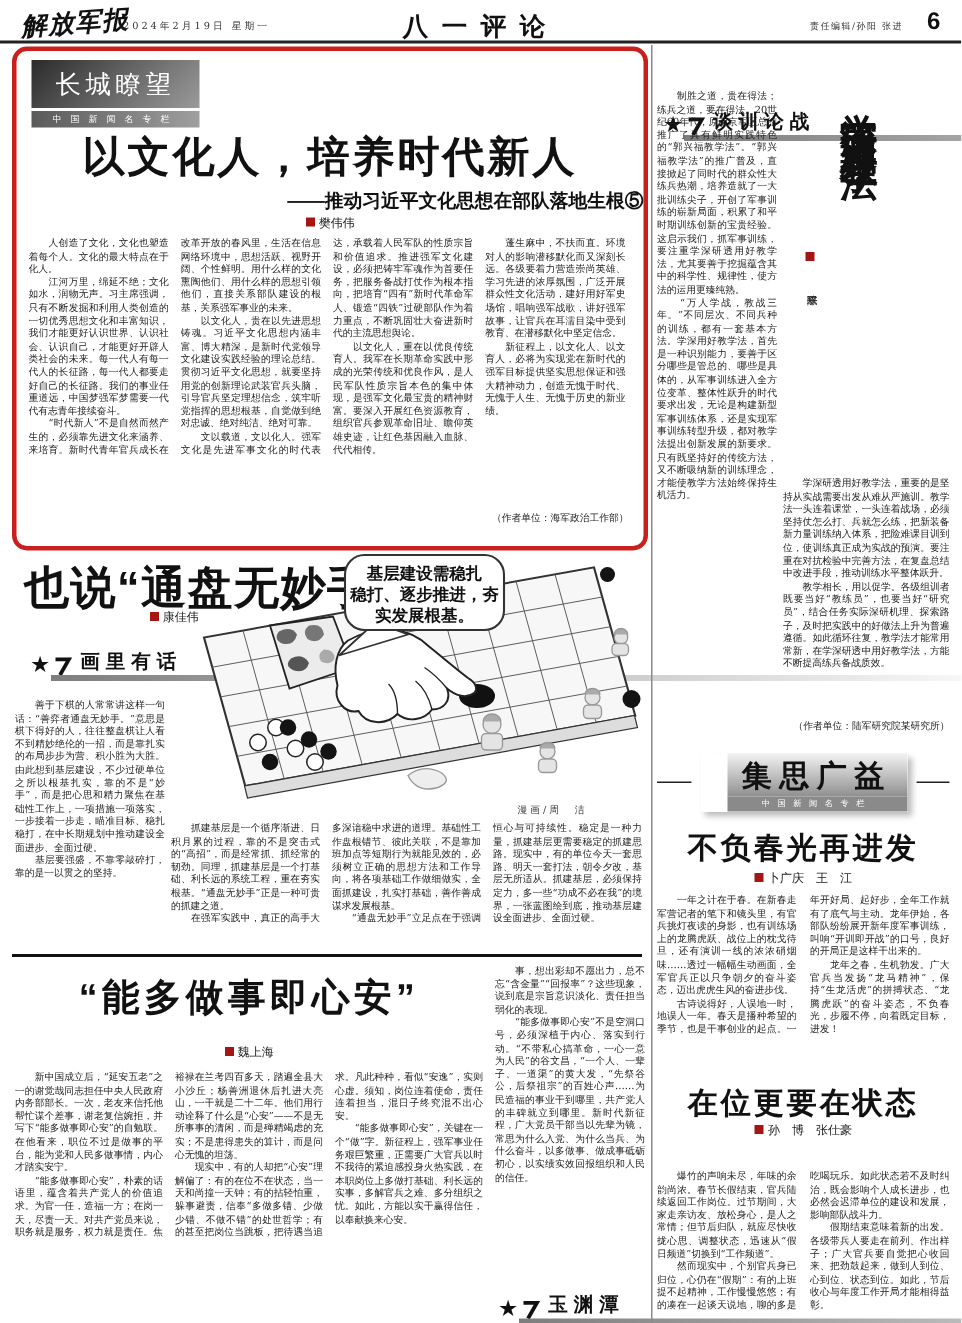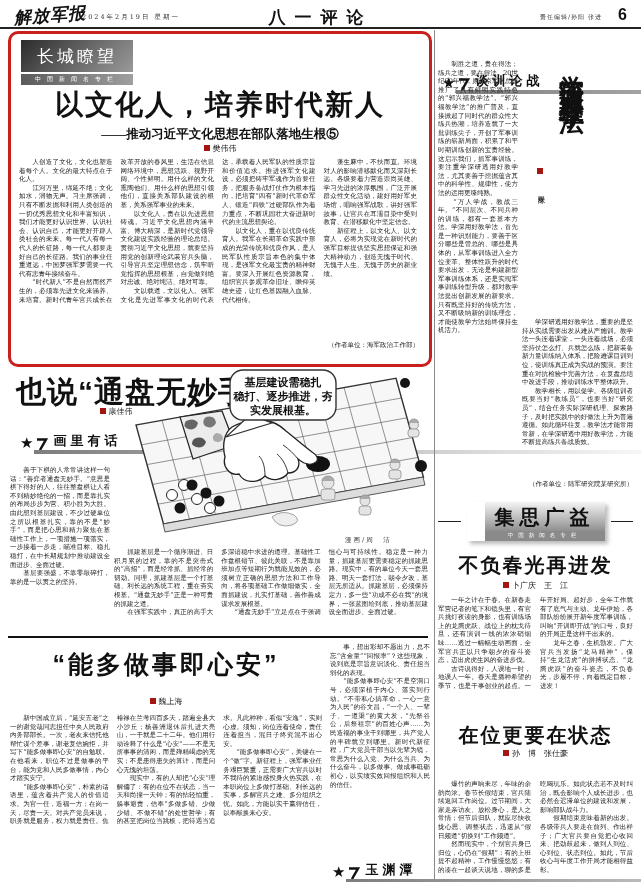--- a/index.html
+++ b/index.html
@@ -26,21 +26,21 @@
   
   .red-box{border:3px solid #c9201d;border-radius:10px;background:#fff;}
   .col-logo{background:linear-gradient(135deg,#2b2b2b,#6a6a6a 55%,#9a9a9a);color:#fff;
             font-family:"Liberation Sans",sans-serif;font-weight:normal;font-size:17px;
             letter-spacing:3px;display:flex;align-items:center;justify-content:center;}
   .col-logo-sub{background:linear-gradient(90deg,#5a5a5a,#9f9f9f);color:#fff;
             font-family:"Liberation Sans",sans-serif;font-size:6px;letter-spacing:6px;
             display:flex;align-items:center;justify-content:center;}
   .feat-title{font-family:"Liberation Sans",sans-serif;font-weight:bold;font-size:28px;
               letter-spacing:2px;text-align:center;}
-  .feat-sub{font-family:Liberation Serif, serif;font-weight:bold;font-size:12.5px;text-align:center;}
+  .feat-sub{font-family:Liberation Sans, sans-serif;font-weight:bold;font-size:12.5px;text-align:right;}
   
   .star-label{display:flex;align-items:flex-end;gap:3px;position:relative;}
   .star-glyph{font-size:15px;line-height:1;}
   .star-text{font-family:"Liberation Sans",sans-serif;font-weight:bold;font-size:13px;
              letter-spacing:4px;padding:0 4px 1px 2px;}
   .star-underline{position:absolute;left:14px;right:-26px;bottom:-3px;height:4px;
              background:linear-gradient(90deg,#7d7d7d,#cfcfcf 60%,rgba(255,255,255,0));}
   
   .mid-title{font-family:"Liberation Sans",sans-serif;font-weight:bold;font-size:30px;letter-spacing:1px;}
   .bottom-title{font-family:"Liberation Sans",sans-serif;font-weight:bold;font-size:25px;

